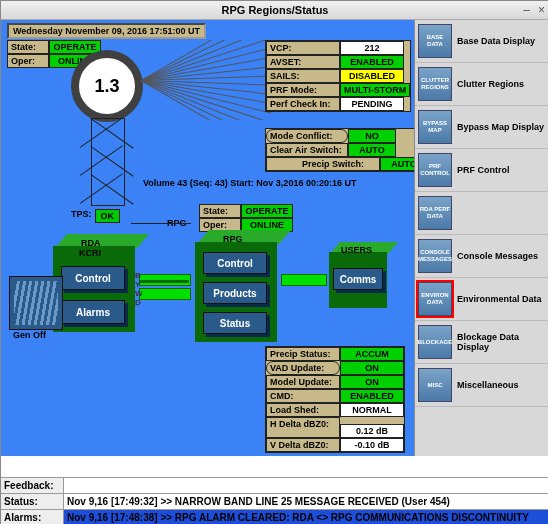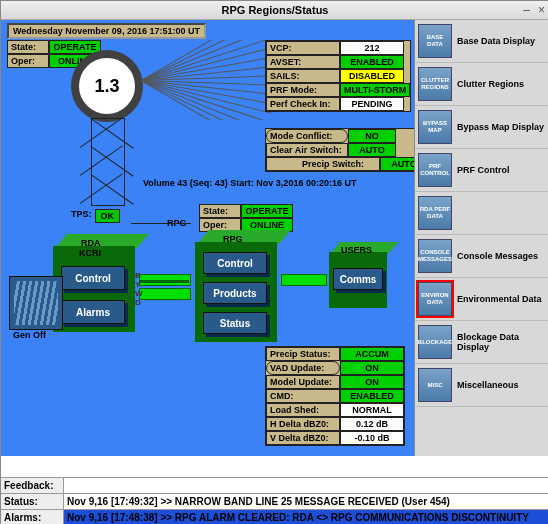--- a/index.html
+++ b/index.html
@@ -180,21 +180,21 @@
         <div class="row">
           <div class="c1" style="min-width: 66px;">CMD:</div>
           <div class="c2" style="min-width: 56px; background: rgb(0, 208, 0);">ENABLED</div>
         </div>
         <div class="row">
           <div class="c1" style="min-width: 66px;">Load Shed:</div>
           <div class="c2" style="min-width: 56px; background: rgb(255, 255, 255);">NORMAL</div>
         </div>
         <div class="row">
           <div class="c1" style="min-width: 66px;">H Delta dBZ0:</div>
-          <div class="c2" style="min-width: 56px; background: rgb(255, 255, 255);">0.12 dB</div>
+          <div class="c2" style="min-width: 56px; background: rgb(255, 255, 255); margin-top: 7px;">0.12 dB</div>
         </div>
         <div class="row">
           <div class="c1" style="min-width: 66px;">V Delta dBZ0:</div>
           <div class="c2" style="min-width: 56px; background: rgb(255, 255, 255);">-0.10 dB</div>
         </div>
       </div>
 
     <div class="greentop" style="top:214px;left:60px;width:82px;height:14px;transform:skewX(-40deg)"></div>
     <div class="greenbox" style="top:226px;left:52px;width:82px;height:86px"></div>
     <div class="lbl" style="top:218px;left:80px;color:#000">RDA</div>

